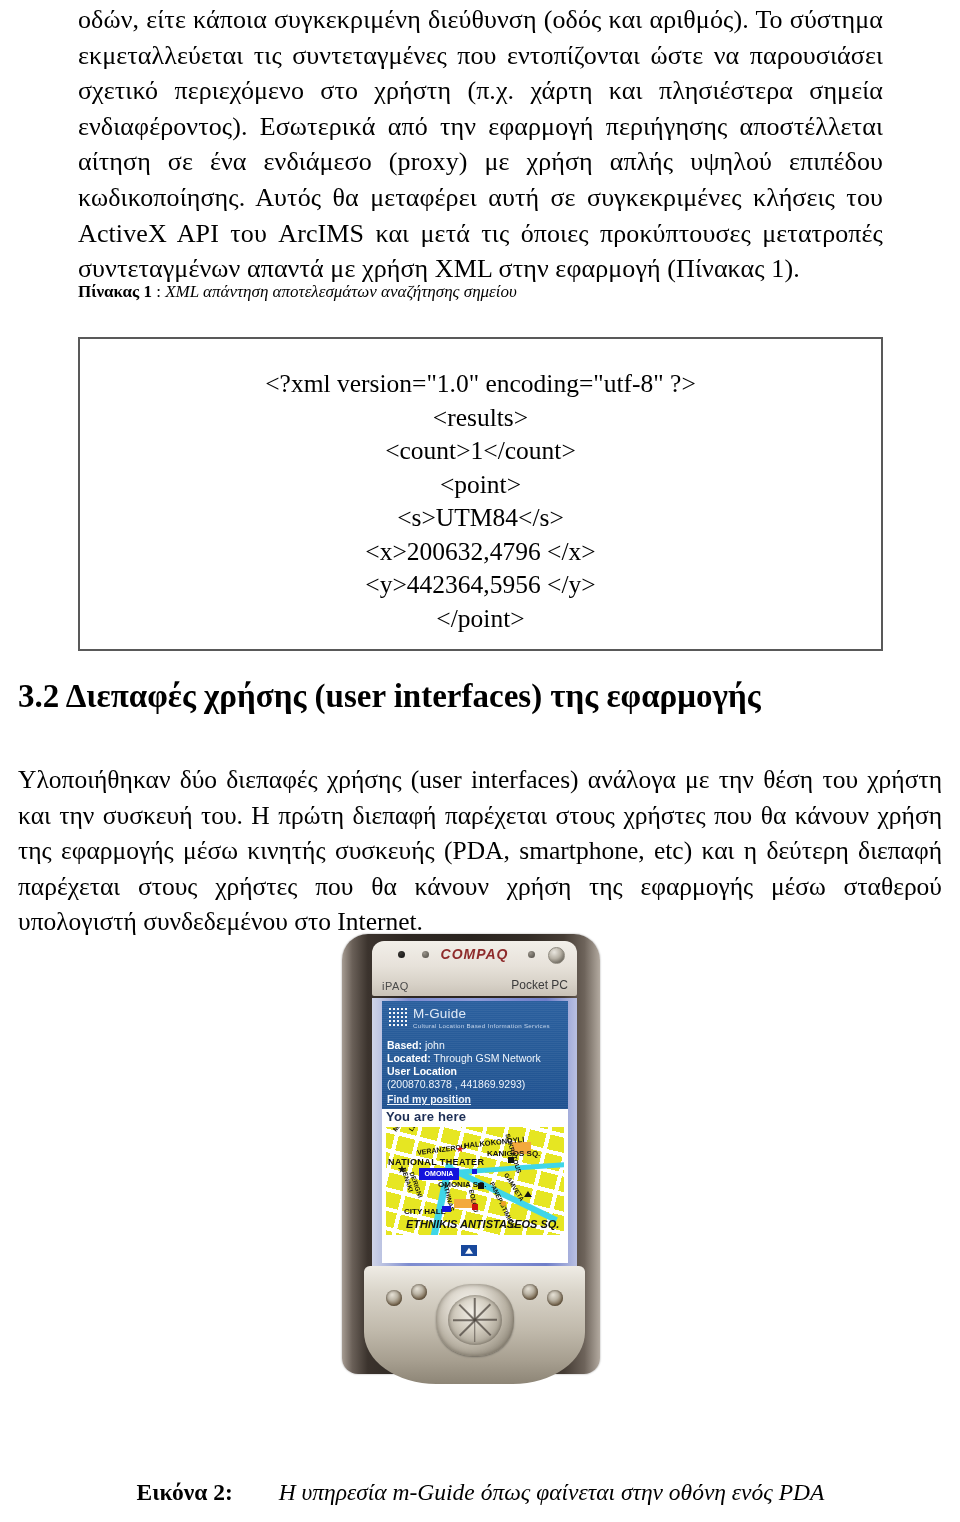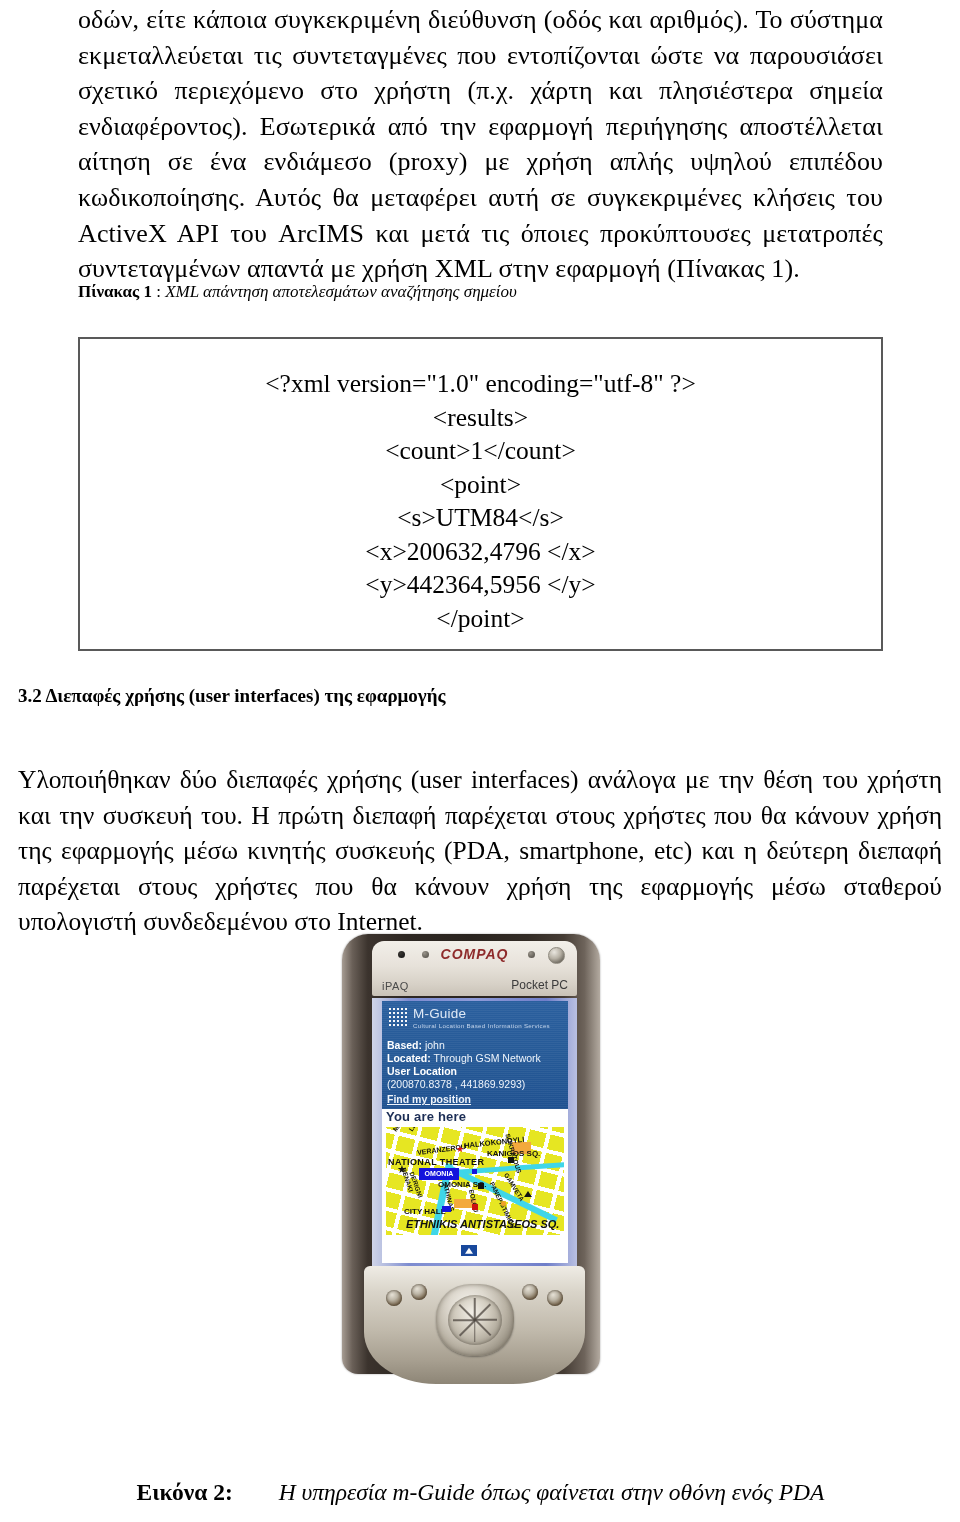--- a/index.html
+++ b/index.html
@@ -80,21 +80,21 @@
     white-space: pre;
   }
   .xml-lines div { white-space: pre; }
 
   
   .section-h {
     position: absolute;
     left: 18px;
     top: 680px;
     width: 880px;
-    font-size: 19px;
+    font-size: 33px;
     font-weight: bold;
     line-height: 32px;
   }
 
   
   .para2 {
     position: absolute;
     left: 18px;
     top: 762px;
     width: 924px;

